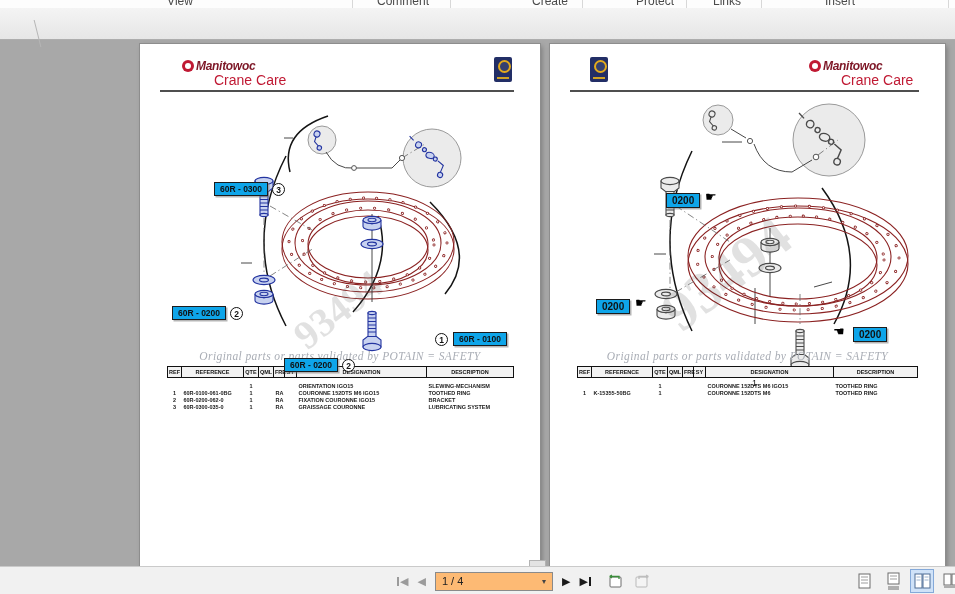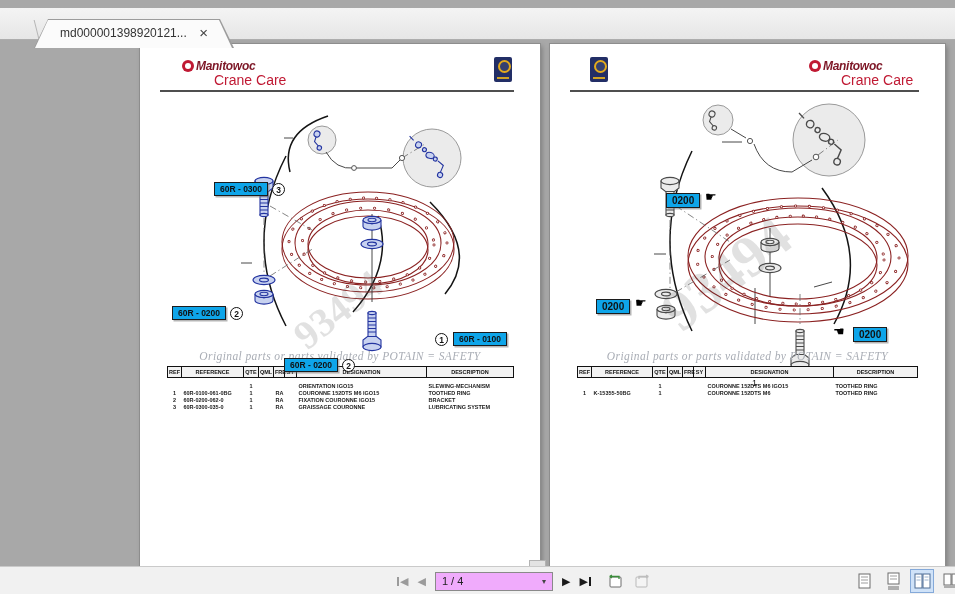--- a/index.html
+++ b/index.html
@@ -95,44 +95,52 @@
   
   .btoolbar { position:absolute; left:0; bottom:0; width:955px; height:28px; background:#f1f1f1;
               border-top:1px solid #cacaca; z-index:30; }
   .notch { position:absolute; left:529px; bottom:28px; width:17px; height:6px; background:#e3e3e3;
            border:1px solid #b3b3b3; border-bottom:none; z-index:31; }
   .navgroup { position:absolute; left:396px; top:0; height:28px; display:flex; align-items:center; gap:9px; }
   .navbtn { font-family:"DejaVu Sans", sans-serif; font-size:11px; cursor:pointer; display:flex; align-items:center; }
   .navbtn.gray { color:#9b9b9b; }
   .navbtn.dark { color:#1a1a1a; }
   .vbar { display:inline-block; width:2px; height:9px; background:currentColor; margin:0 1px; }
-  .pagebox { width:118px; height:19px; background:#f0abfc; border:1px solid #8a8a8a; font-size:11px;
+  .pagebox { width:118px; height:19px; background:#fdba74; border:1px solid #8a8a8a; font-size:11px;
              color:#222; line-height:17px; padding:0 6px; display:flex; align-items:center; cursor:text; }
   .pagebox .ptext { flex:1; }
   .pagebox .caret { font-family:"DejaVu Sans", sans-serif; font-size:8px; color:#444; cursor:pointer; }
   .histbtn { cursor:pointer; display:flex; align-items:center; }
   .viewmodes { position:absolute; right:8px; top:2px; height:24px; display:flex; gap:5px; }
   .vmbtn { width:24px; height:24px; display:flex; align-items:center; justify-content:center;
            cursor:pointer; border:1px solid transparent; }
   .vmbtn.active { background:#cfe2f8; border:1px solid #84a9d9; }
 </style>
 </head>
 <body>
 
 <div id="app">
 
+  <div class="menubar">
+    <span class="mitem" style="left:180px">View</span>
+    <span class="mitem" style="left:403px">Comment</span>
+    <span class="mitem" style="left:550px">Create</span>
+    <span class="mitem" style="left:655px">Protect</span>
+    <span class="mitem" style="left:727px">Links</span>
+    <span class="mitem" style="left:840px">Insert</span>
+    <span class="msep" style="left:352px"></span>
+    <span class="msep" style="left:450px"></span>
+    <span class="msep" style="left:582px"></span>
+    <span class="msep" style="left:686px"></span>
+    <span class="msep" style="left:761px"></span>
+    <span class="msep" style="left:948px"></span>
+  </div>
 
   <div class="tabbar">
     <div class="tab-stub"></div>
-    <div class="doc-tab">
-      <div class="shape-outer"></div>
-      <div class="shape-inner"></div>
-      <span class="tab-title">md000001398920121...</span>
-      <span class="tab-close">×</span>
-    </div>
   </div>
 
   <div class="content">
 
     <div class="page page-left">
       <div class="page-head">
         <div class="brand" style="left:22px">
           <div class="brand-line1">
             <span class="brand-m"></span>
             <span class="brand-name">Manitowoc</span>

